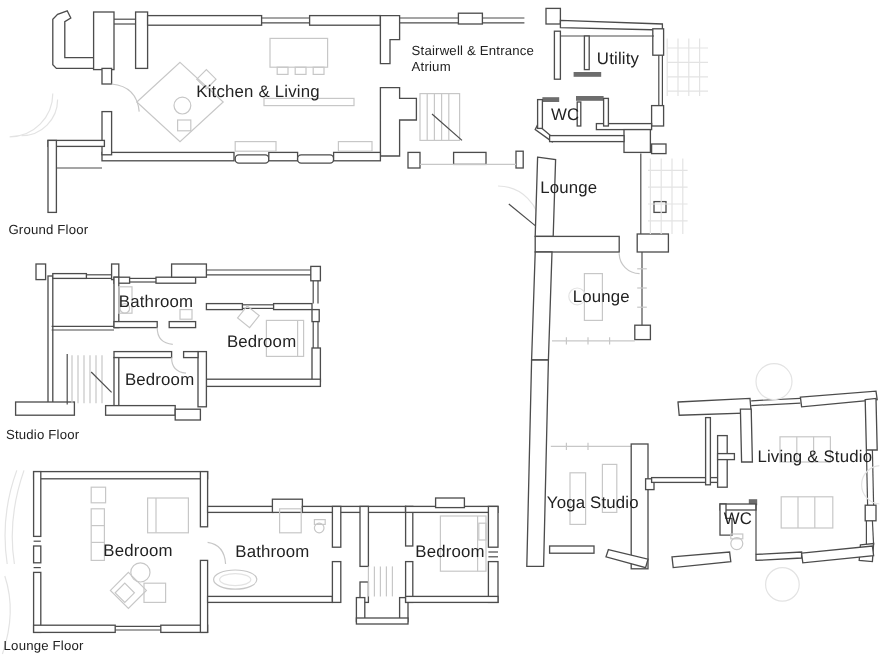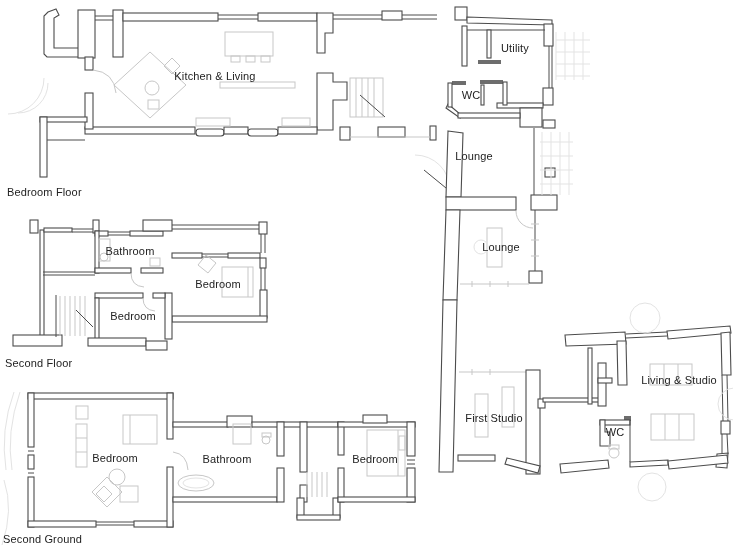--- a/index.html
+++ b/index.html
@@ -1,19 +1,19 @@
 <!DOCTYPE html>
 <html><head>
 <meta charset="utf-8">
 <style>
   html,body{margin:0;padding:0;background:#fff;}
   .canvas{position:relative;width:733px;height:560px;background:#ffffff;overflow:hidden;
           font-family:"Liberation Sans",sans-serif;}
   .canvas svg{position:absolute;left:0;top:0;}
-  .lbl{position:absolute;transform:translate(-50%,-50%);font-size:11px;color:#222;
+  .lbl{position:absolute;transform:translate(-50%,-50%);font-size:14px;color:#222;
        white-space:nowrap;letter-spacing:.15px;}
   .lbl-tl{position:absolute;font-size:11px;color:#222;white-space:nowrap;line-height:13px;letter-spacing:.15px;}
   
   .w{fill:#fff;stroke:#4c4c4c;stroke-width:1.1;}
   .wr{fill:#fff;stroke:#4c4c4c;stroke-width:1.1;}
   .dk{fill:#6d6d6d;stroke:none;}
   .ln{stroke:#4c4c4c;stroke-width:1;fill:none;}
   .f{stroke:#c7c7c7;stroke-width:1;fill:none;}
   .ff{stroke:#e3e3e3;stroke-width:1;fill:none;}
 </style>
@@ -329,31 +329,35 @@
     <rect class="f" x="399" y="436" width="6" height="14"></rect>
   </g>
   <g>
     <path class="ff" d="M14,392 Q0,430 6,470"></path>
     <path class="ff" d="M20,392 Q6,432 12,470"></path>
     <path class="ff" d="M4,480 Q14,510 2,545"></path>
   </g>
 </svg>
 
   <div class="lbl" style="left:215px;top:76px">Kitchen &amp; Living</div>
+  <div class="lbl-tl" style="left:343px;top:37px">
+    <div>Stairwell &amp; Entrance</div>
+    <div>Atrium</div>
+  </div>
   <div class="lbl" style="left:515px;top:48px">Utility</div>
   <div class="lbl" style="left:471px;top:95px">WC</div>
   <div class="lbl" style="left:474px;top:156px">Lounge</div>
   <div class="lbl" style="left:501px;top:247px">Lounge</div>
-  <div class="lbl" style="left:494px;top:418px">First Studio</div>
+  <div class="lbl" style="left:494px;top:418px">Yoga Studio</div>
   <div class="lbl" style="left:679px;top:380px">Living &amp; Studio</div>
   <div class="lbl" style="left:615px;top:432px">WC</div>
   <div class="lbl" style="left:130px;top:251px">Bathroom</div>
   <div class="lbl" style="left:218px;top:284px">Bedroom</div>
   <div class="lbl" style="left:133px;top:316px">Bedroom</div>
   <div class="lbl" style="left:115px;top:458px">Bedroom</div>
   <div class="lbl" style="left:227px;top:459px">Bathroom</div>
   <div class="lbl" style="left:375px;top:459px">Bedroom</div>
 
-  <div class="lbl-tl" style="left:7px;top:186px">Bedroom Floor</div>
-  <div class="lbl-tl" style="left:5px;top:357px">Second Floor</div>
-  <div class="lbl-tl" style="left:3px;top:533px">Second Ground</div>
+  <div class="lbl-tl" style="left:7px;top:186px">Ground Floor</div>
+  <div class="lbl-tl" style="left:5px;top:357px">Studio Floor</div>
+  <div class="lbl-tl" style="left:3px;top:533px">Lounge Floor</div>
 
 </div>
 
 </body></html>

